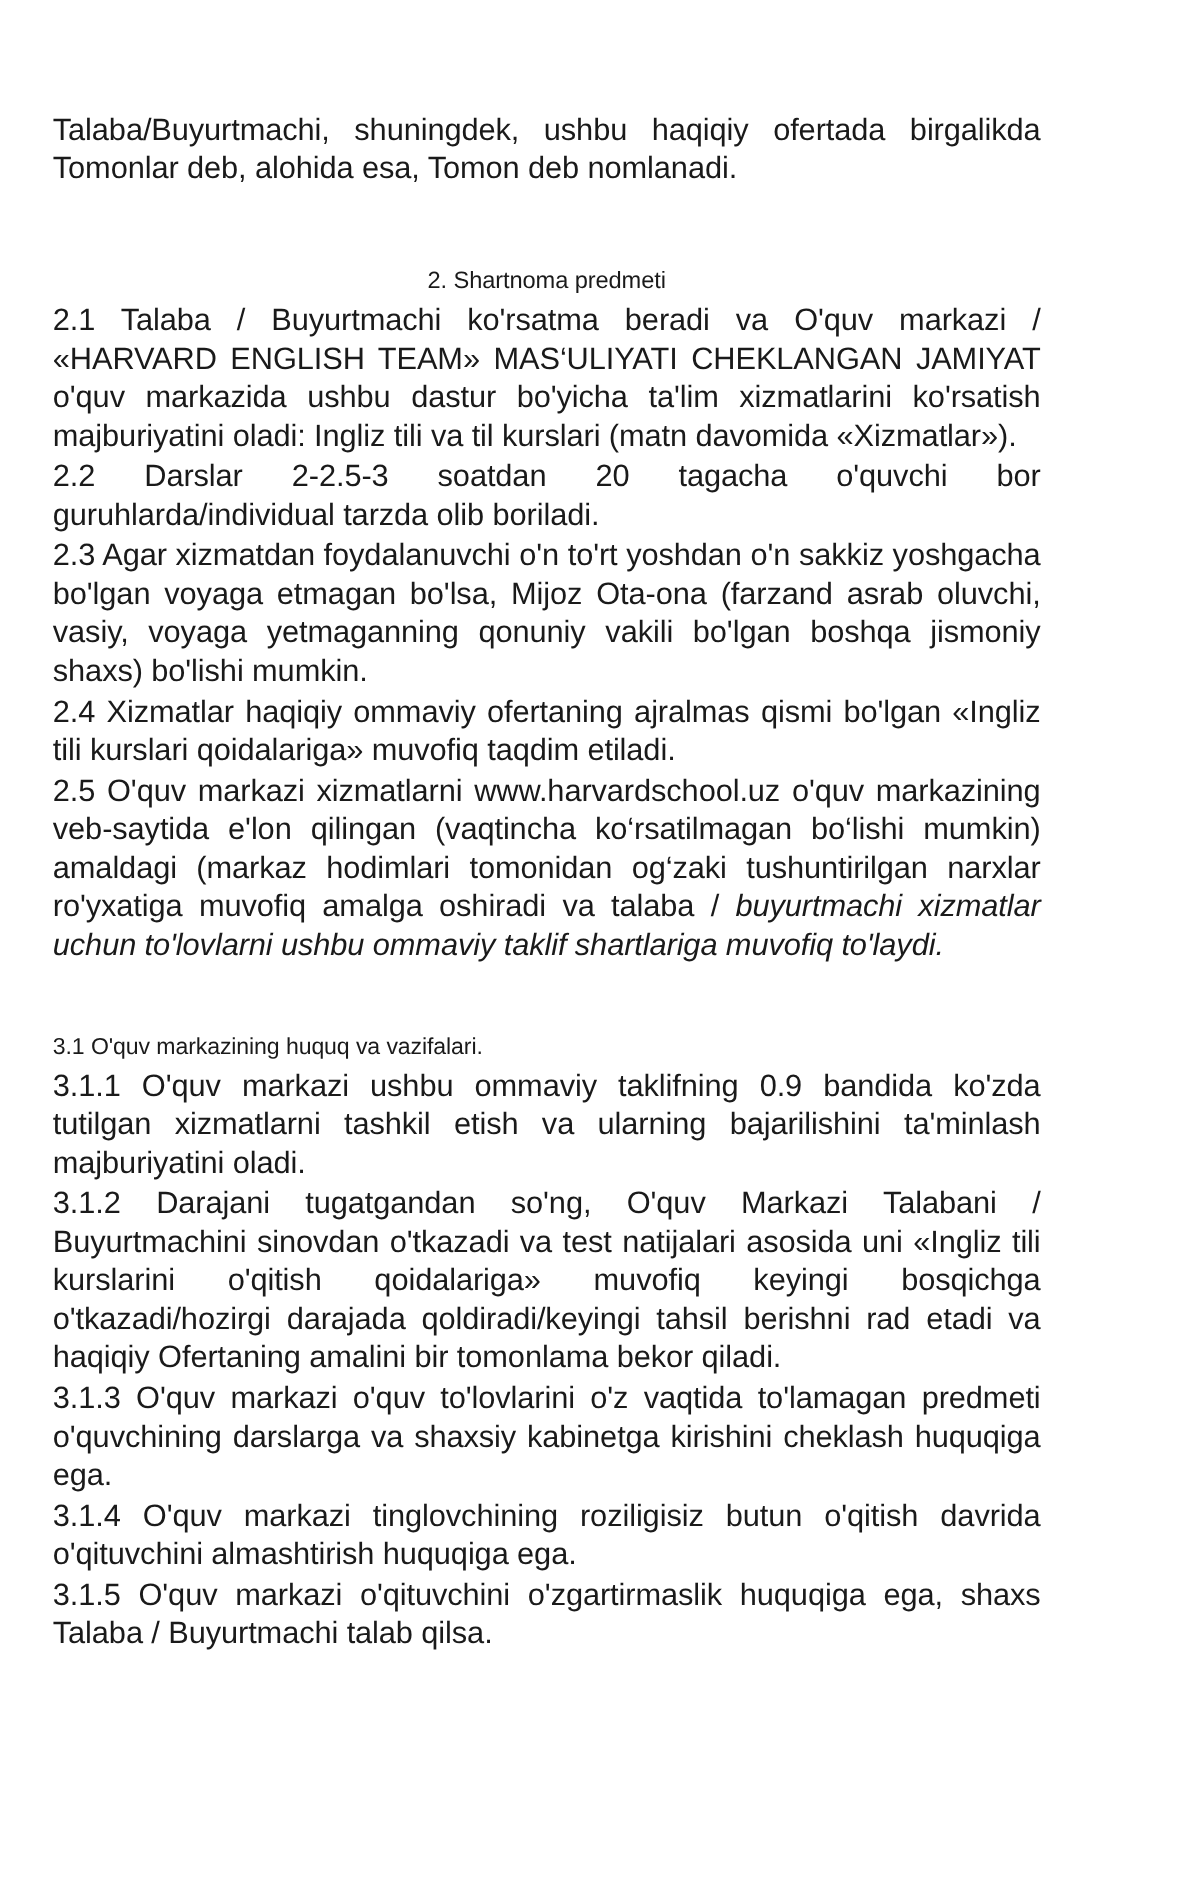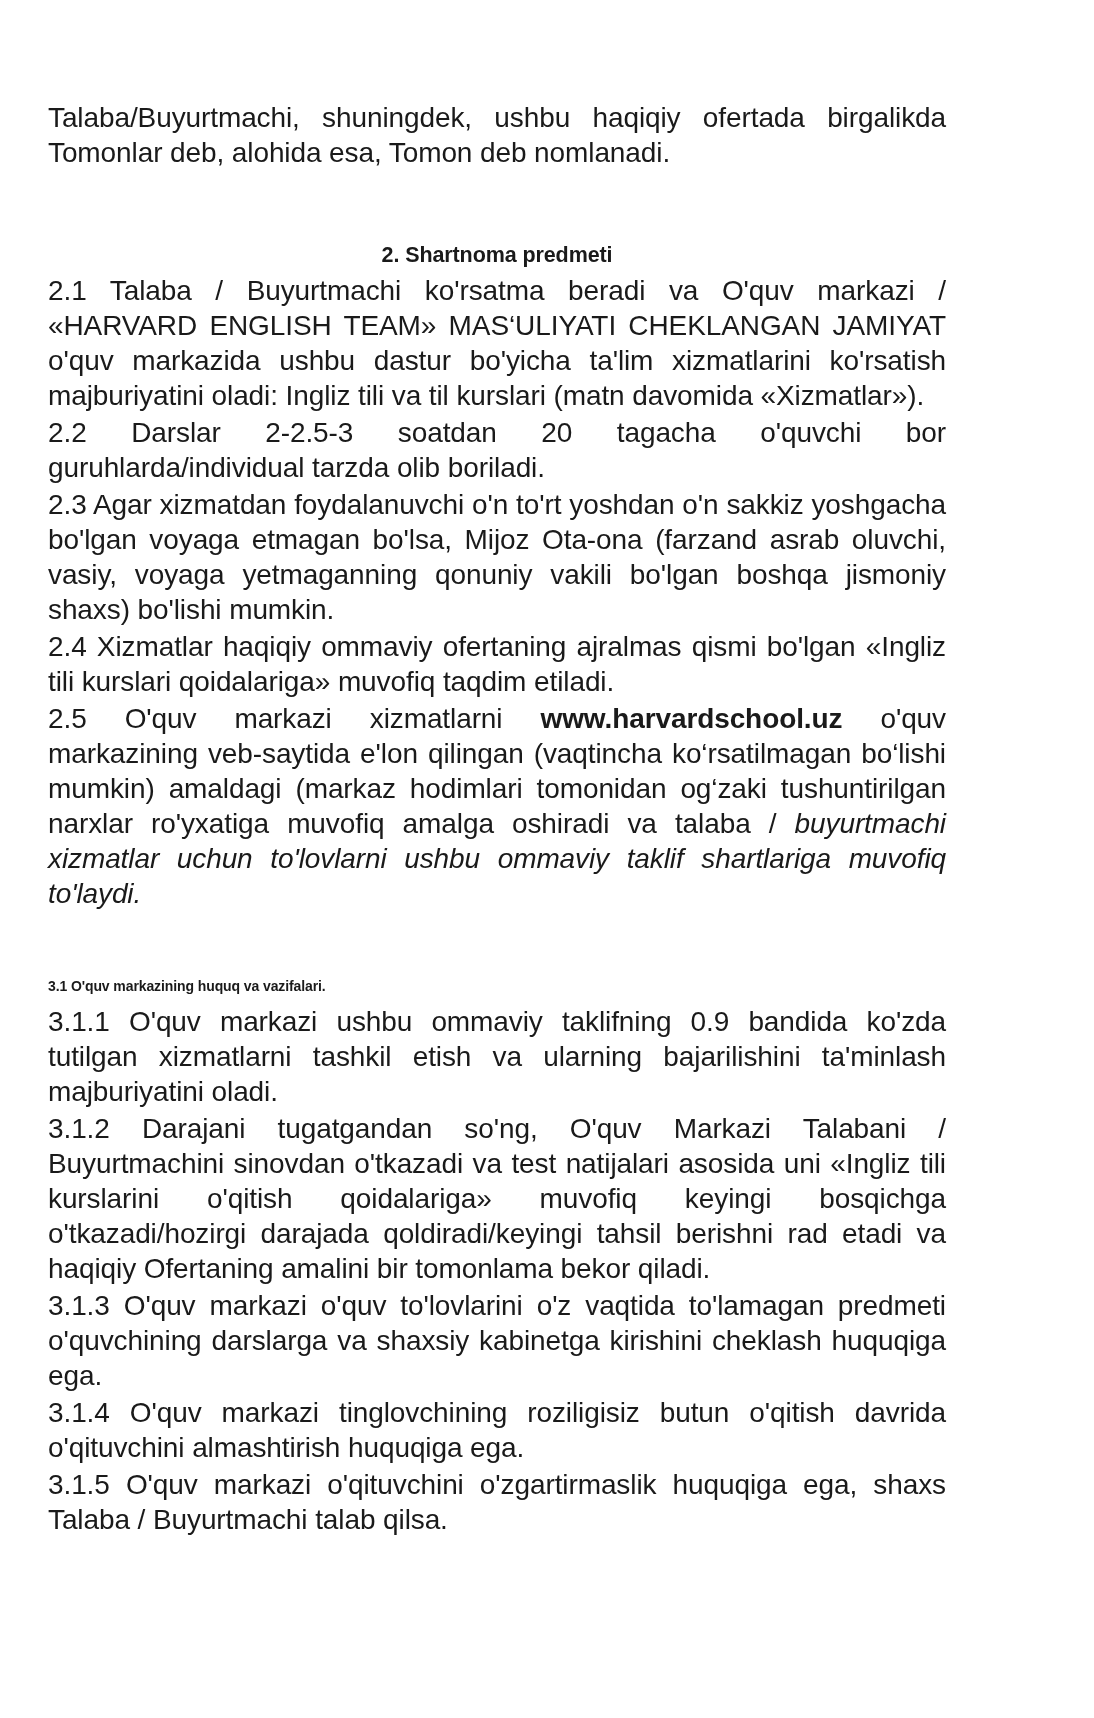--- a/index.html
+++ b/index.html
@@ -36,33 +36,33 @@
     letter-spacing: -0.1px;
     word-spacing: 0px;
   }
   p.para > span.runs { display: inline; }
   .spacer-lg { height: 66px; }
   .spacer-md { height: 56px; }
   h2.heading {
     margin: 0;
     font-size: 21.5px;
     line-height: 35px;
-    font-weight: bold;
+    font-weight: normal;
     text-align: center;
     letter-spacing: -0.1px;
   }
   h3.subheading {
     margin: 0;
-    font-size: 14px;
+    font-size: 21px;
     line-height: 35px;
-    font-weight: bold;
+    font-weight: normal;
     text-align: left;
     letter-spacing: -0.1px;
   }
-  .b { font-weight: bold; }
+  .b { font-weight: normal; }
   .i { font-style: italic; }
   
 </style>
 </head>
 <body>
 
 <div class="page">
   <div class="content">
 
     <p class="para">Talaba/Buyurtmachi, shuningdek, ushbu haqiqiy ofertada birgalikda Tomonlar deb, alohida esa, Tomon deb nomlanadi.</p>

